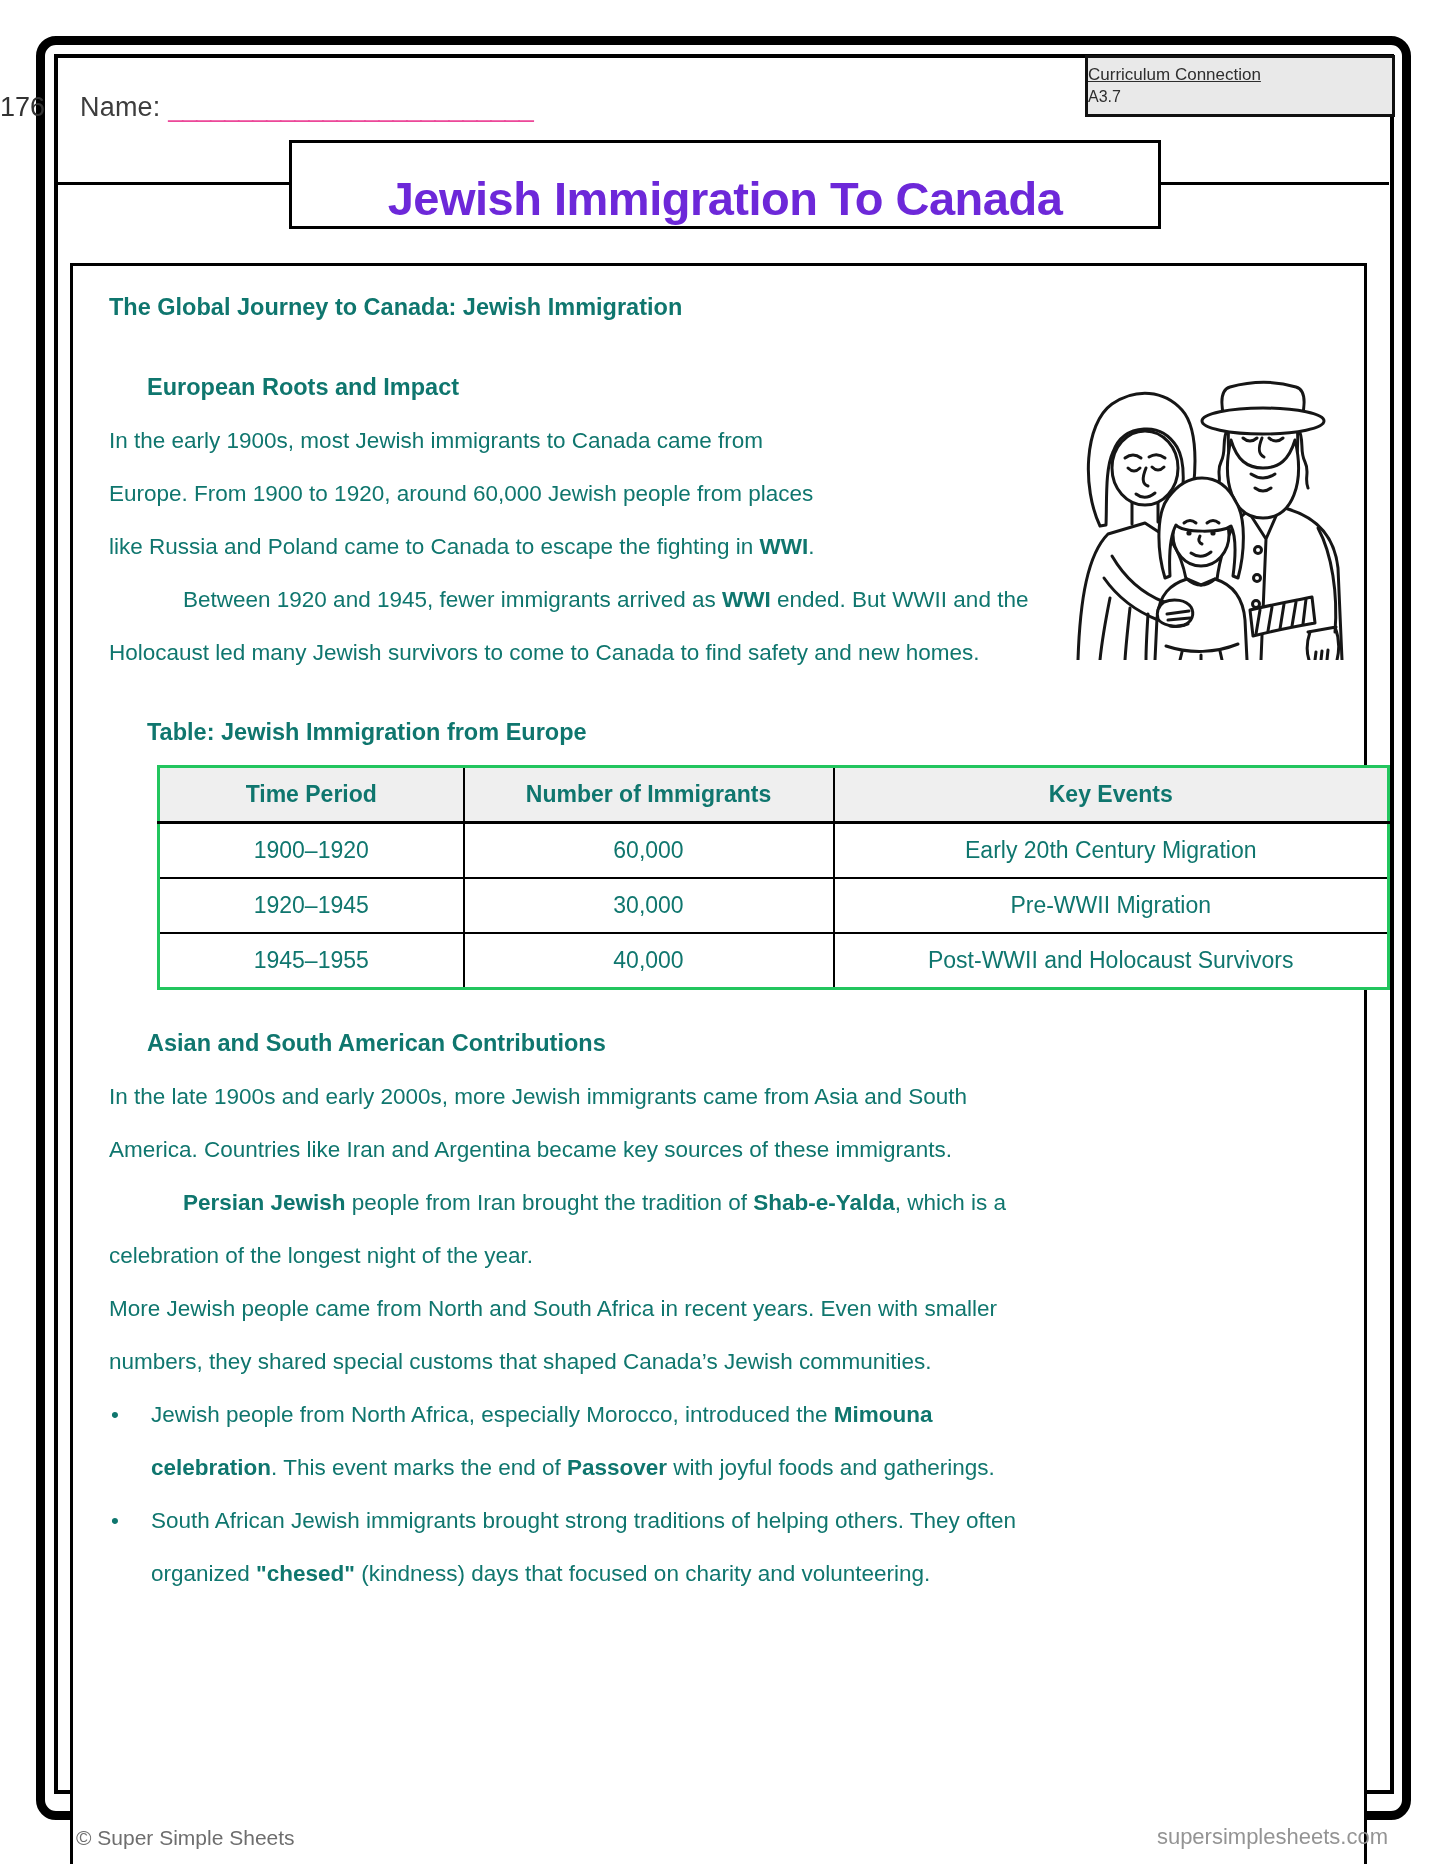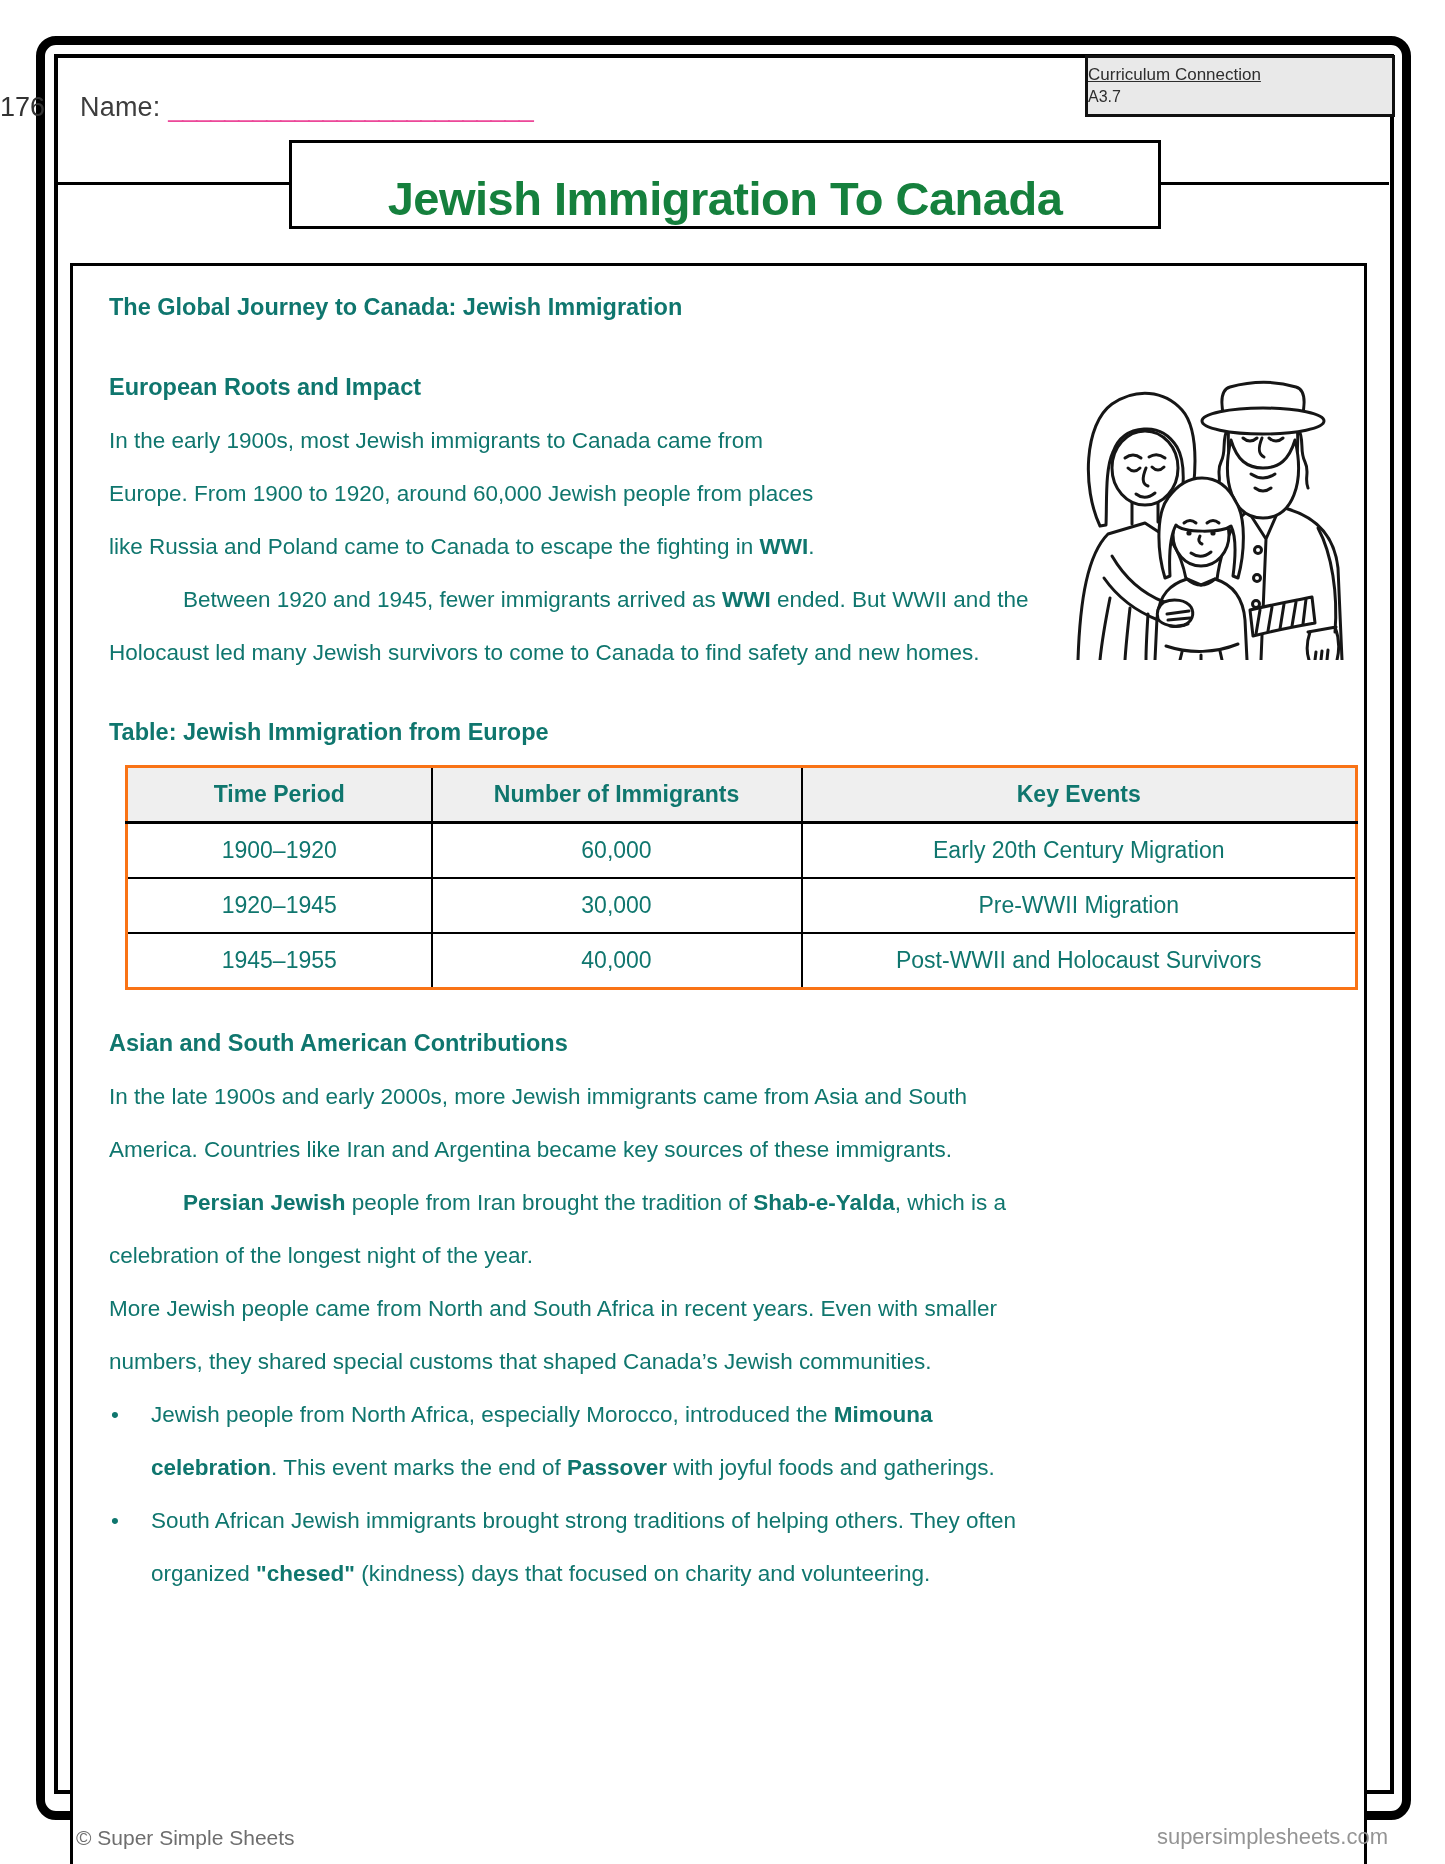--- a/index.html
+++ b/index.html
@@ -34,34 +34,34 @@
   .curriculum-title { font-size:17px; color:#2e2e2e; text-decoration:underline; }
   .curriculum-code  { font-size:16px; color:#2e2e2e; margin-top:3px; }
   .title-rule {
     position:absolute; left:57px; top:182px; width:1332px; height:3px; background:#000;
   }
   .title-box {
     position:absolute; left:289px; top:140px; width:872px; height:89px;
     background:#fff; border:3px solid #000;
     display:flex; align-items:center; justify-content:center;
   }
-  .title-text { font-size:47px; font-weight:bold; letter-spacing:-0.5px; color:#15803d; white-space:nowrap;margin-top:27px; }
+  .title-text { font-size:47px; font-weight:bold; letter-spacing:-0.5px; color:#6d28d9; white-space:nowrap;margin-top:27px; }
   .content-box {
     position:absolute; left:70px; top:263px; width:1297px; height:1780px;
     border:3px solid #000; background:#fff;
     padding:15px 26px 0 36px;
     font-size:22.5px; line-height:53px; color:#0f766e;
   }
   .sec-heading { font-size:23.5px; font-weight:bold; line-height:53px; }
-  .sec-gap { margin-top:27px; }
+  .sec-gap { margin-top:27px;margin-left:38px; }
   .para { line-height:53px; }
   .para.indent { text-indent:74px; }
   table.data-table {
-    border-collapse:collapse; margin:6px 0 6px 16px; width:1230px;
-    border:3px solid #f97316; table-layout:fixed;padding-left:41px;
+    border-collapse:collapse; margin:6px 0 6px 48px; width:1230px;
+    border:3px solid #22c55e; table-layout:fixed;padding-left:41px;
   }
   table.data-table th {
     background:#efefef; font-weight:bold; font-size:23px; height:48px;
     border:2.5px solid #000; border-bottom:3.5px solid #000; text-align:center;
   }
   table.data-table td {
     font-size:23px; height:46px; border:2.5px solid #000; text-align:center;
     background:#fff; font-weight:normal;
   }
   .col-1 { width:305px; } .col-2 { width:370px; } .col-3 { width:555px; }

